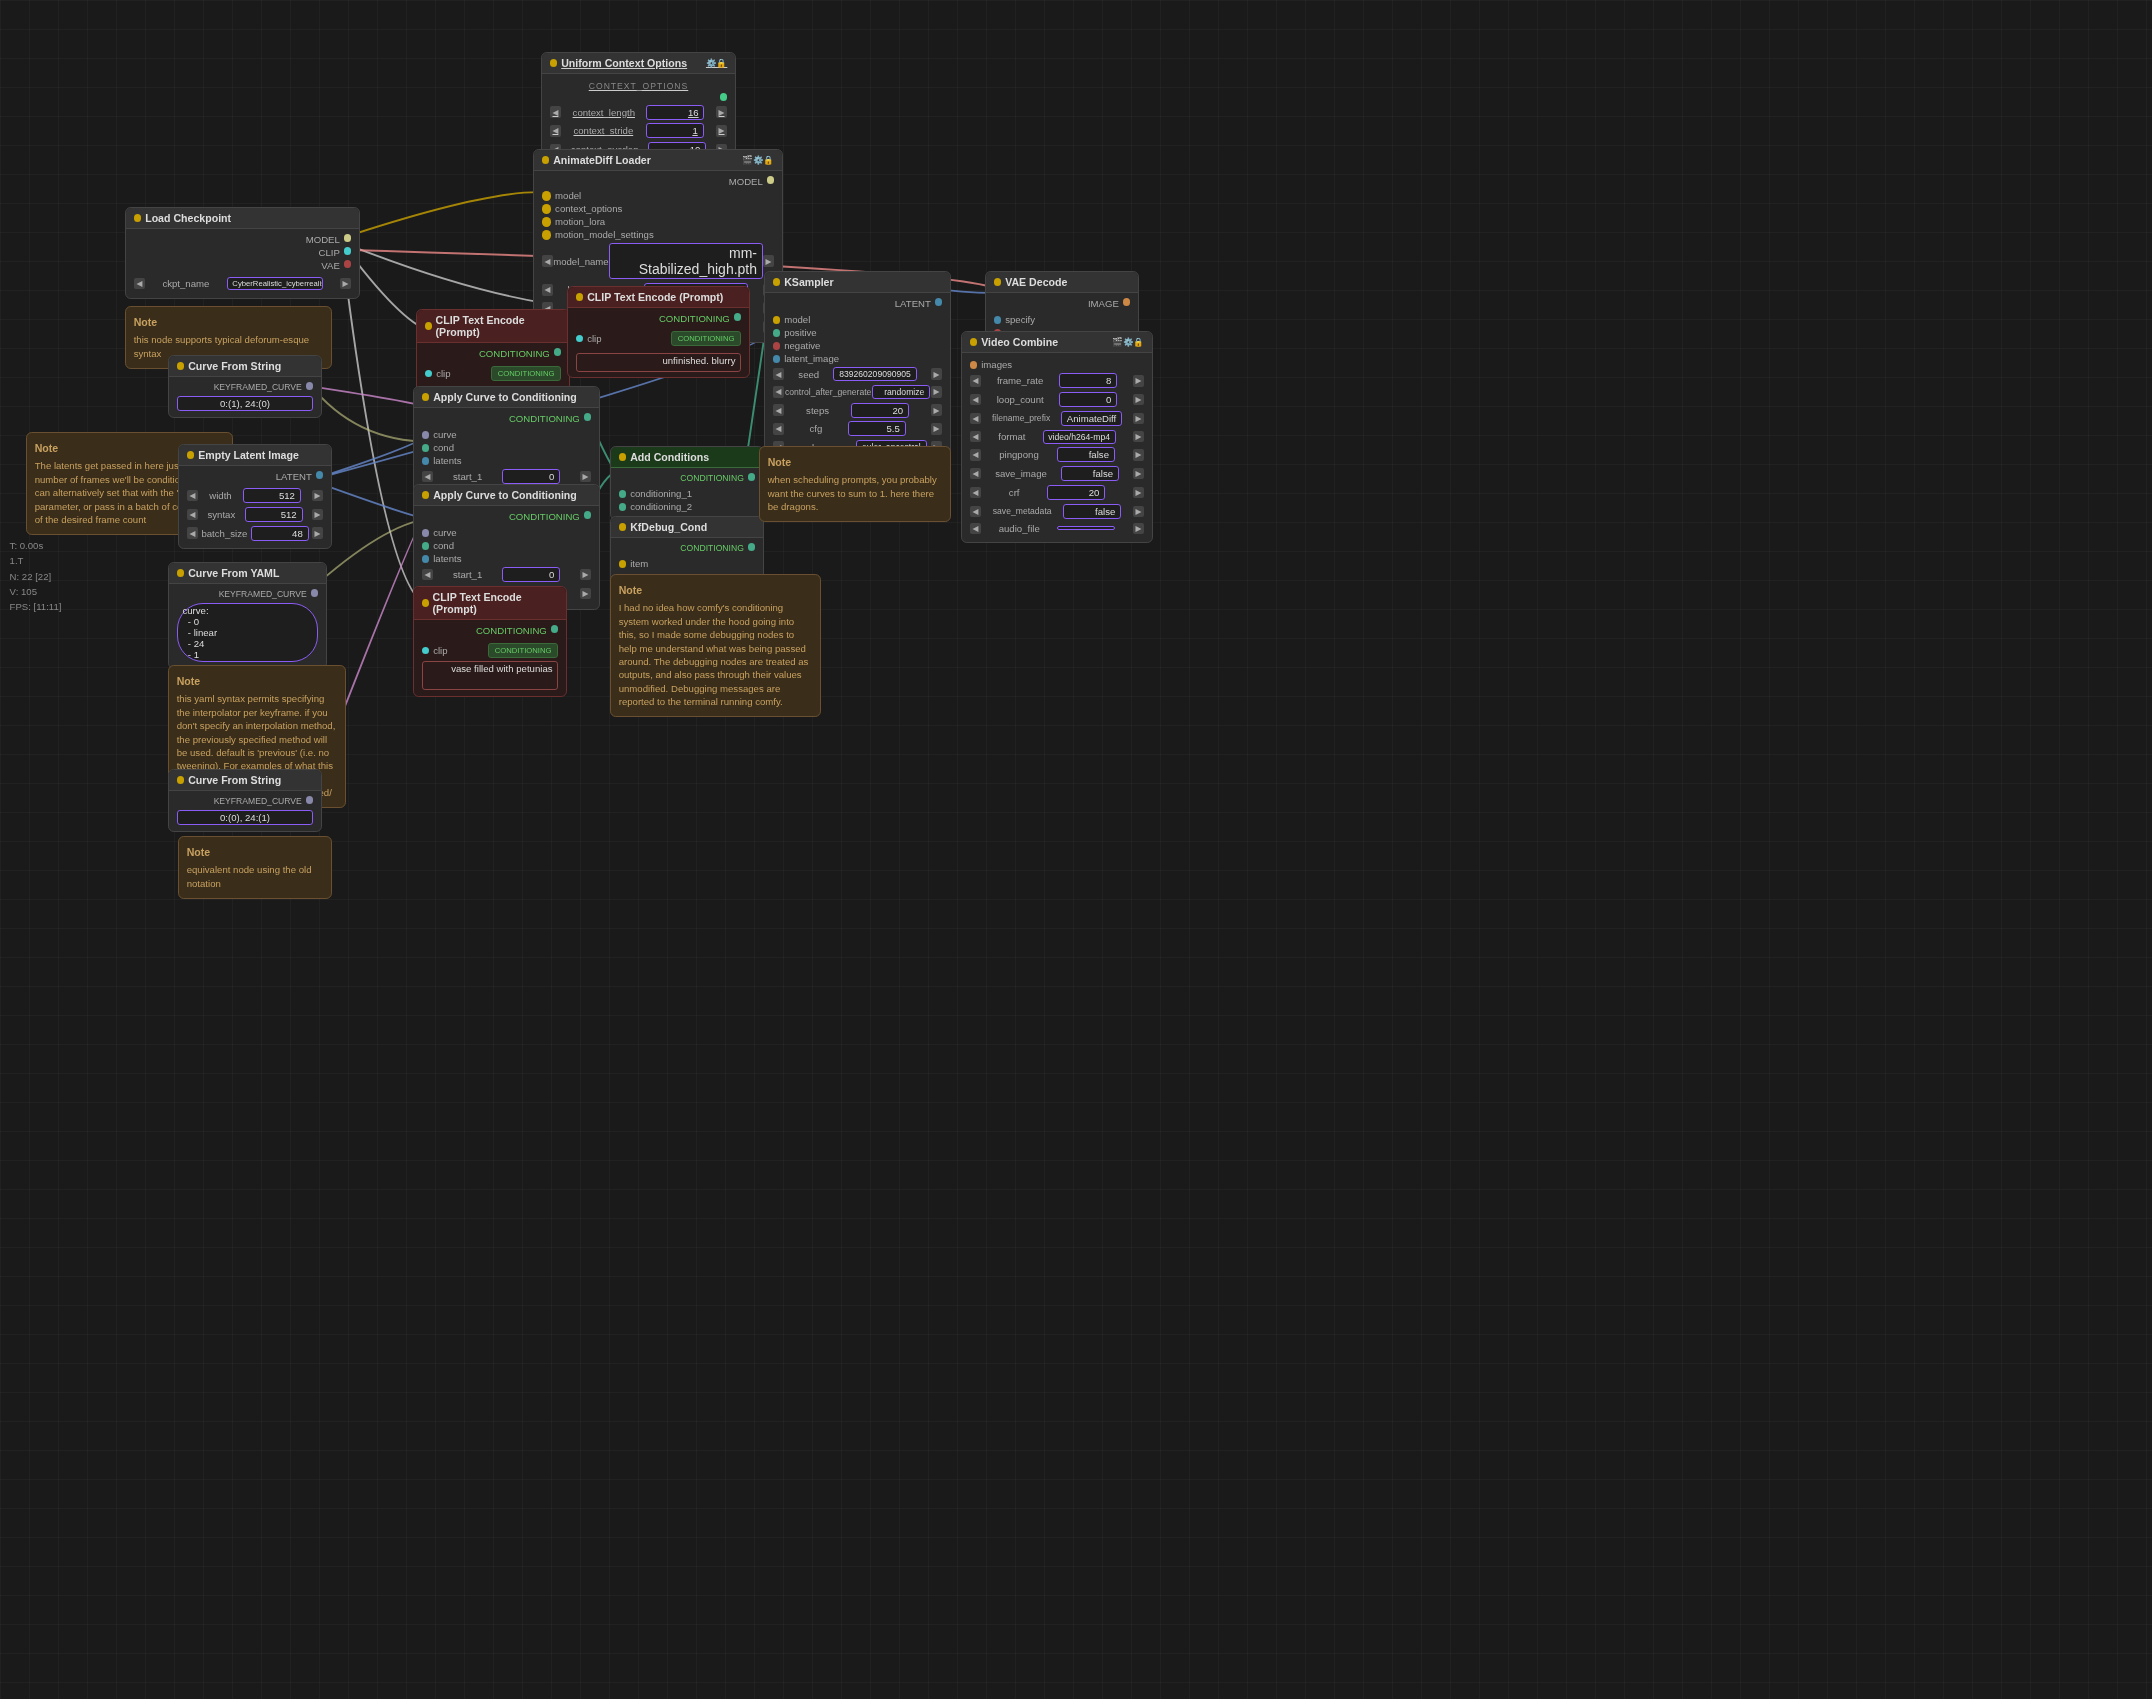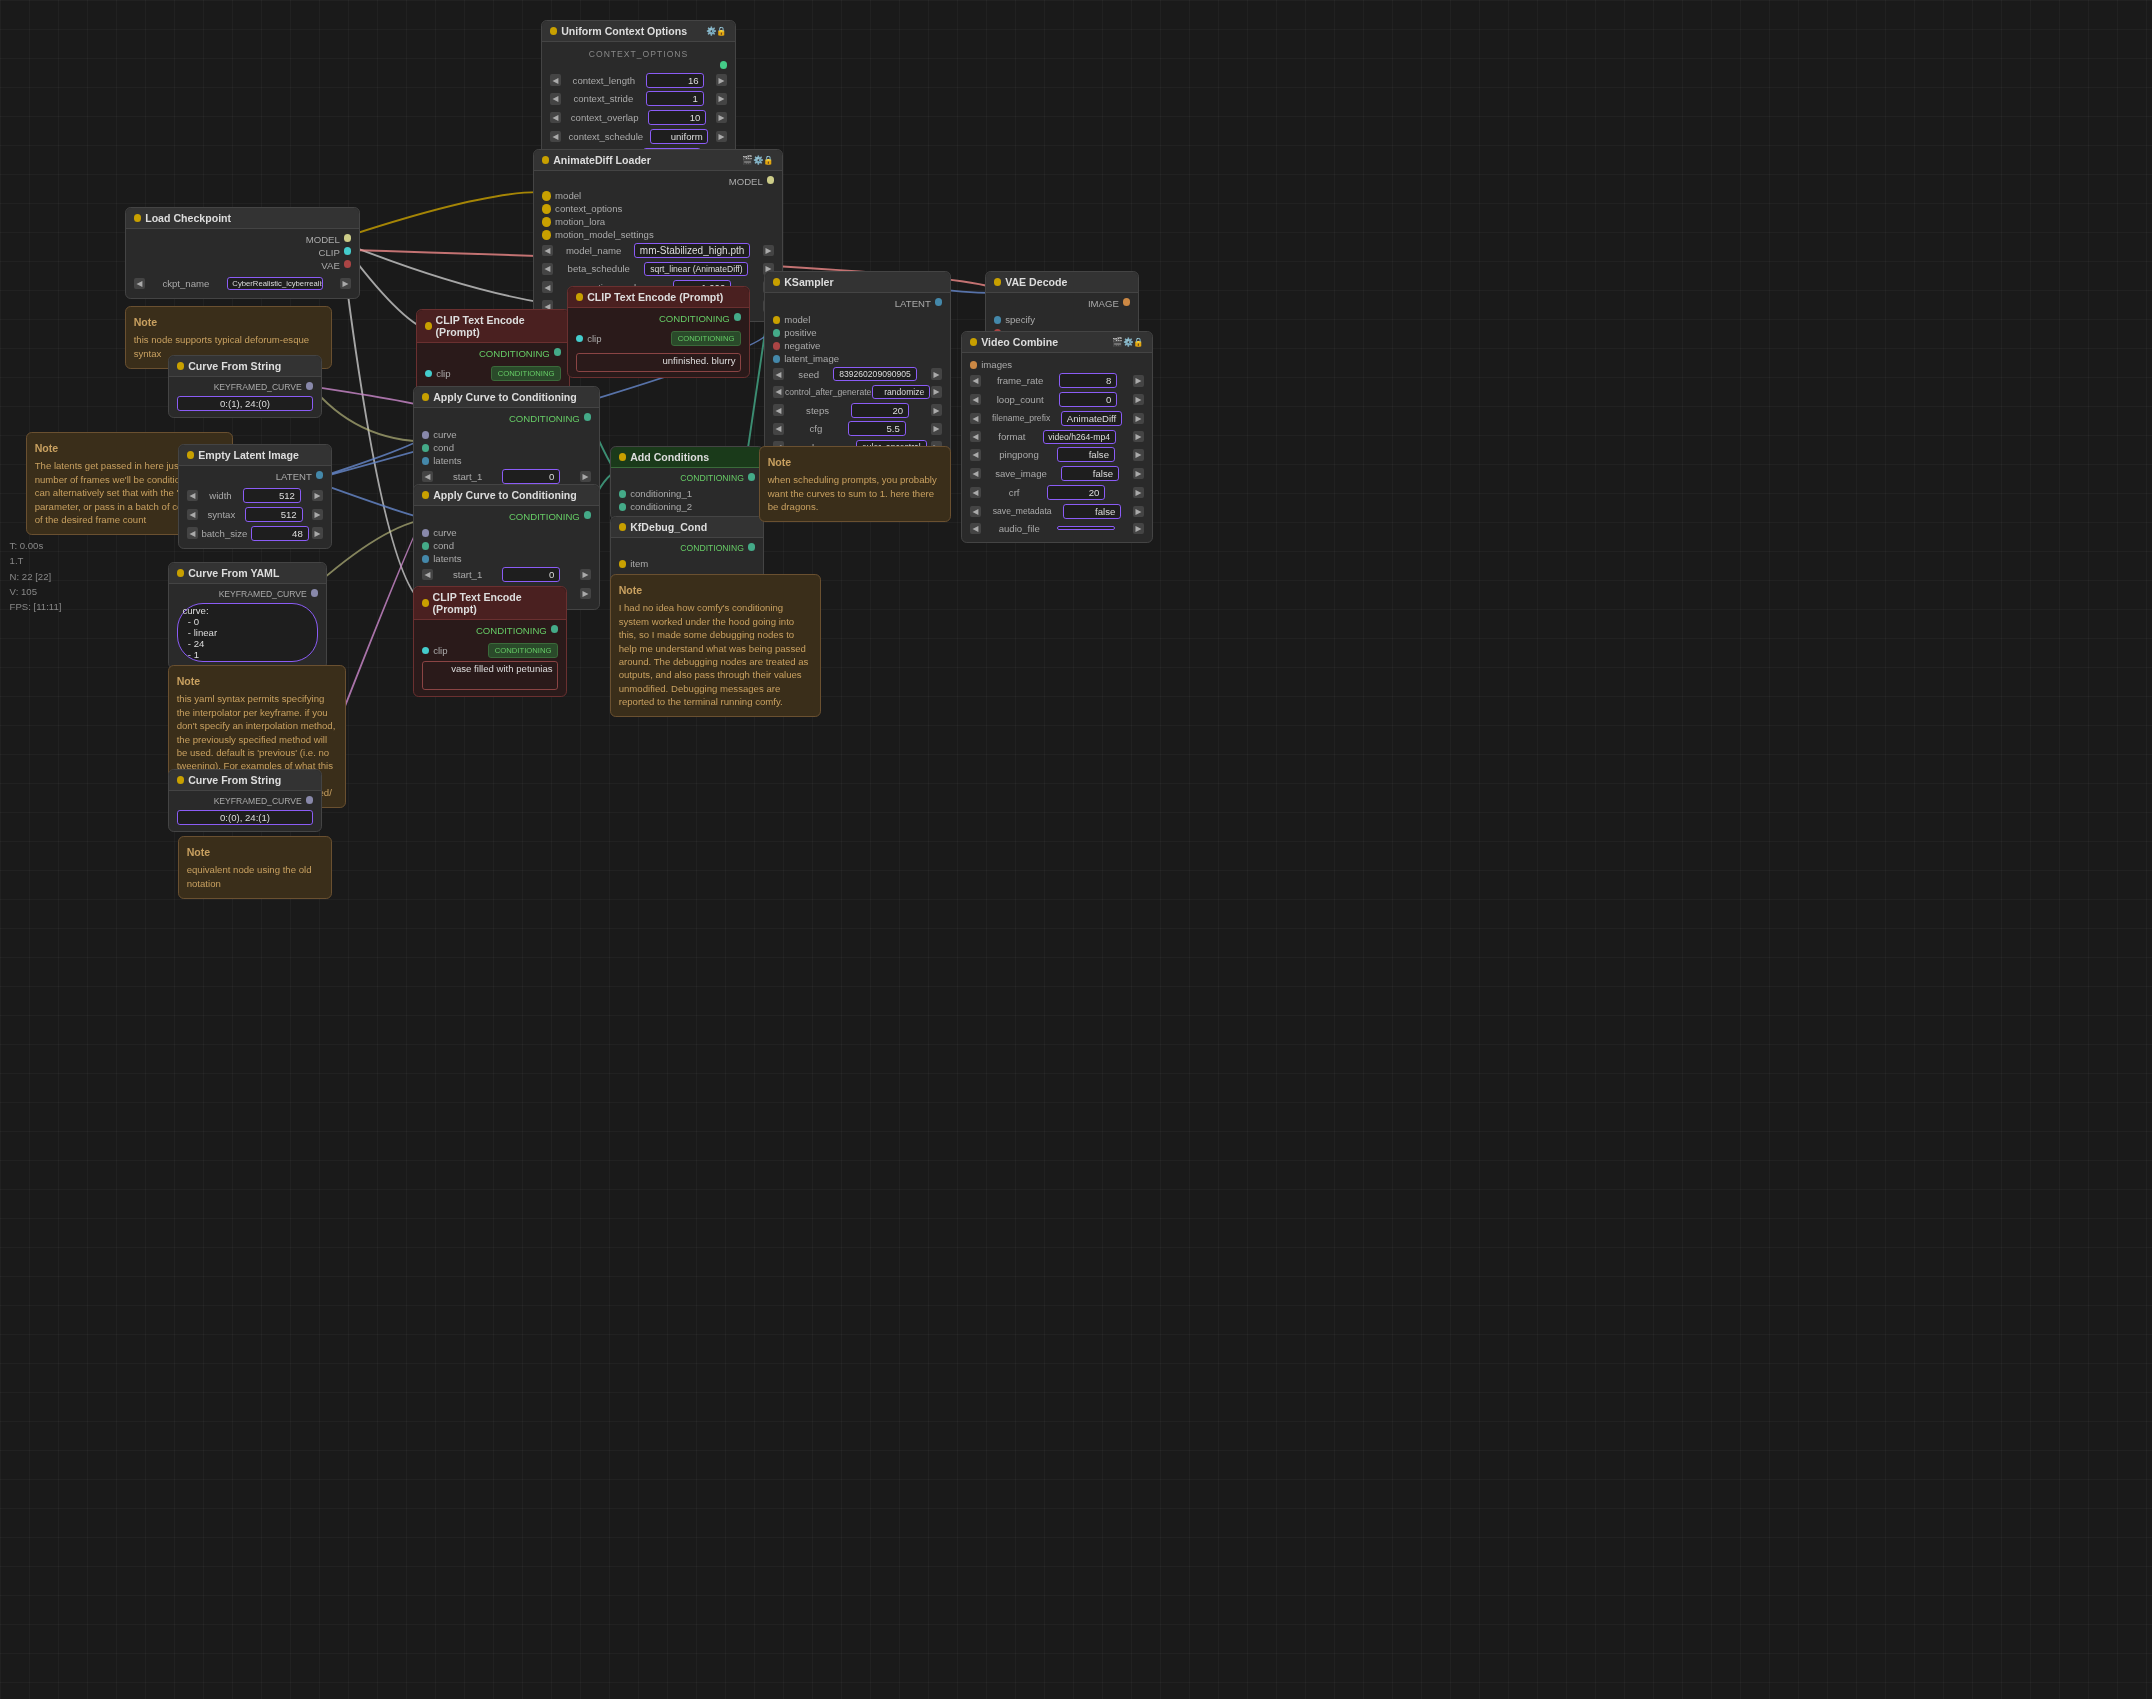--- a/index.html
+++ b/index.html
@@ -251,21 +251,21 @@
 </svg>
 
 <div class="stat-overlay">
   <div>T: 0.00s</div>
   <div>1.T</div>
   <div>N: 22 [22]</div>
   <div>V: 105</div>
   <div>FPS: [11:11]</div>
 </div>
 
-<div class="node" style="left:541px; top:20px; width:195px;">
+<div class="node" style="left:541px; top:52px; width:195px;text-decoration:underline;">
   <div class="node-header">
     <span class="dot yellow"></span>
     <span>Uniform Context Options</span>
     <span style="margin-left:auto; font-size:8.6px; color:#888;">⚙️🔒</span>
   </div>
   <div class="node-body">
     <div class="section-header">CONTEXT_OPTIONS</div>
     <div style="width:7.7px;height:7.7px;border-radius:50%;background:#4c8;margin-left:auto;margin-bottom:1.9px;"></div>
     <div class="node-row">
       <div class="arrow-btn">◀</div>
@@ -323,21 +323,21 @@
       <div class="port yellow"></div>
       <span class="node-label">motion_lora</span>
     </div>
     <div class="node-port-row">
       <div class="port yellow"></div>
       <span class="node-label">motion_model_settings</span>
     </div>
     <div class="node-row">
       <div class="arrow-btn">◀</div>
       <span class="node-label">model_name</span>
-      <span class="node-value" style="font-size:10px;">mm-Stabilized_high.pth</span>
+      <span class="node-value" style="font-size:14px;">mm-Stabilized_high.pth</span>
       <div class="arrow-btn">▶</div>
     </div>
     <div class="node-row">
       <div class="arrow-btn">◀</div>
       <span class="node-label">beta_schedule</span>
       <span class="node-value" style="font-size:8.6px;">sqrt_linear (AnimateDiff)</span>
       <div class="arrow-btn">▶</div>
     </div>
     <div class="node-row">
       <div class="arrow-btn">◀</div>

